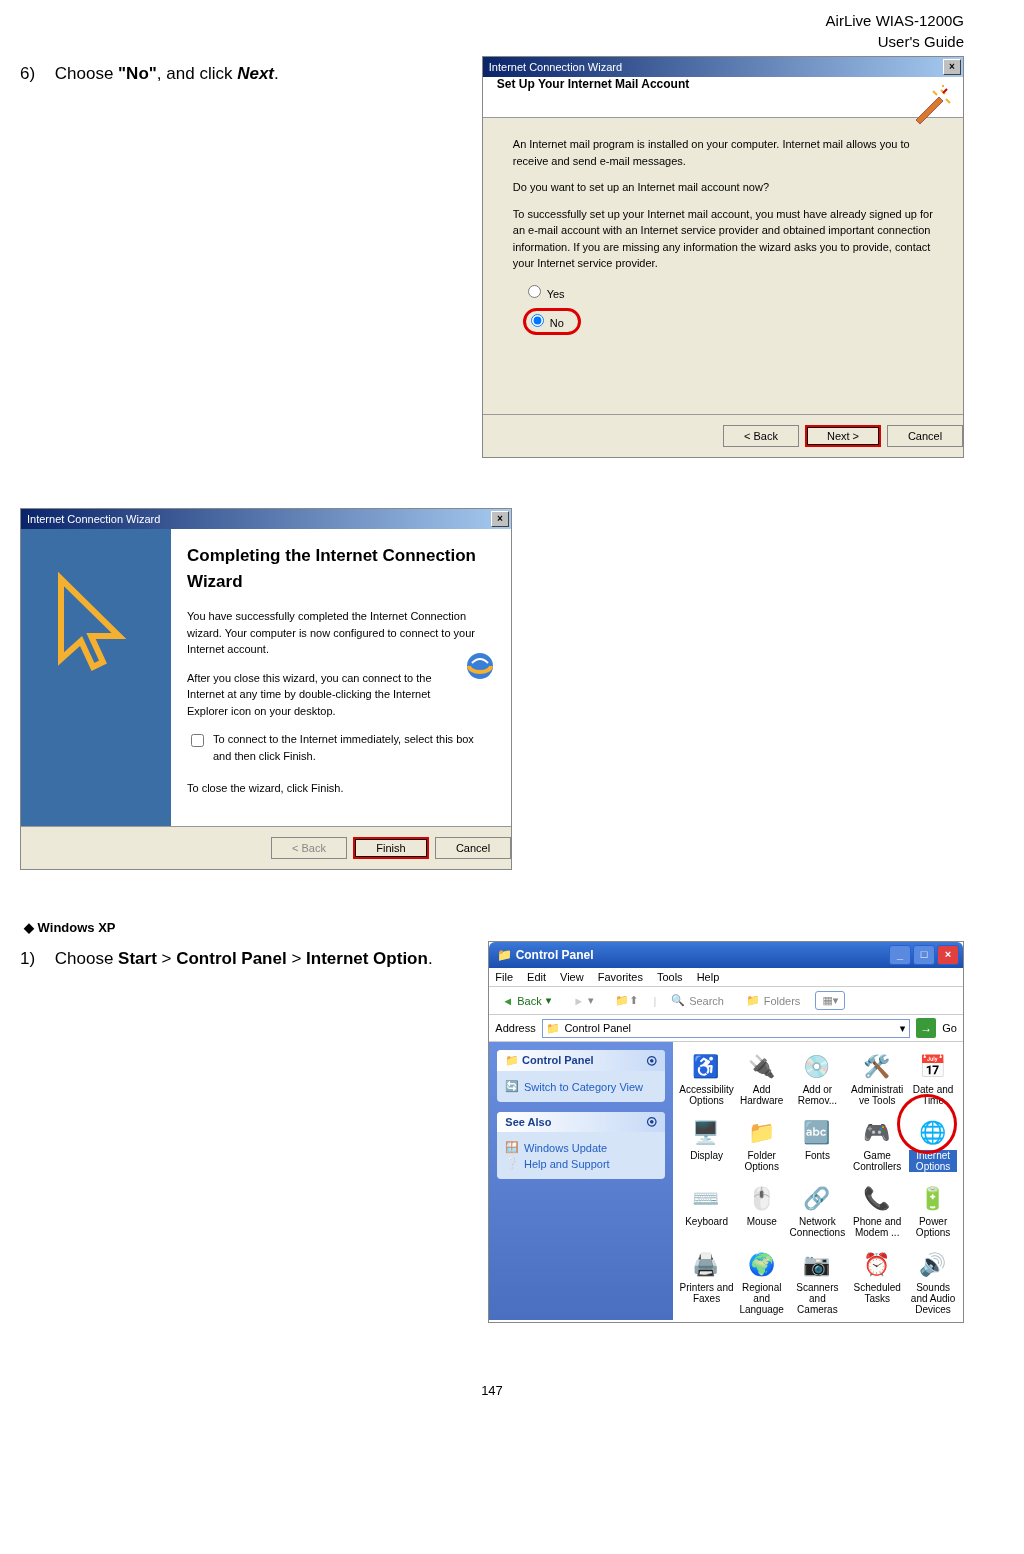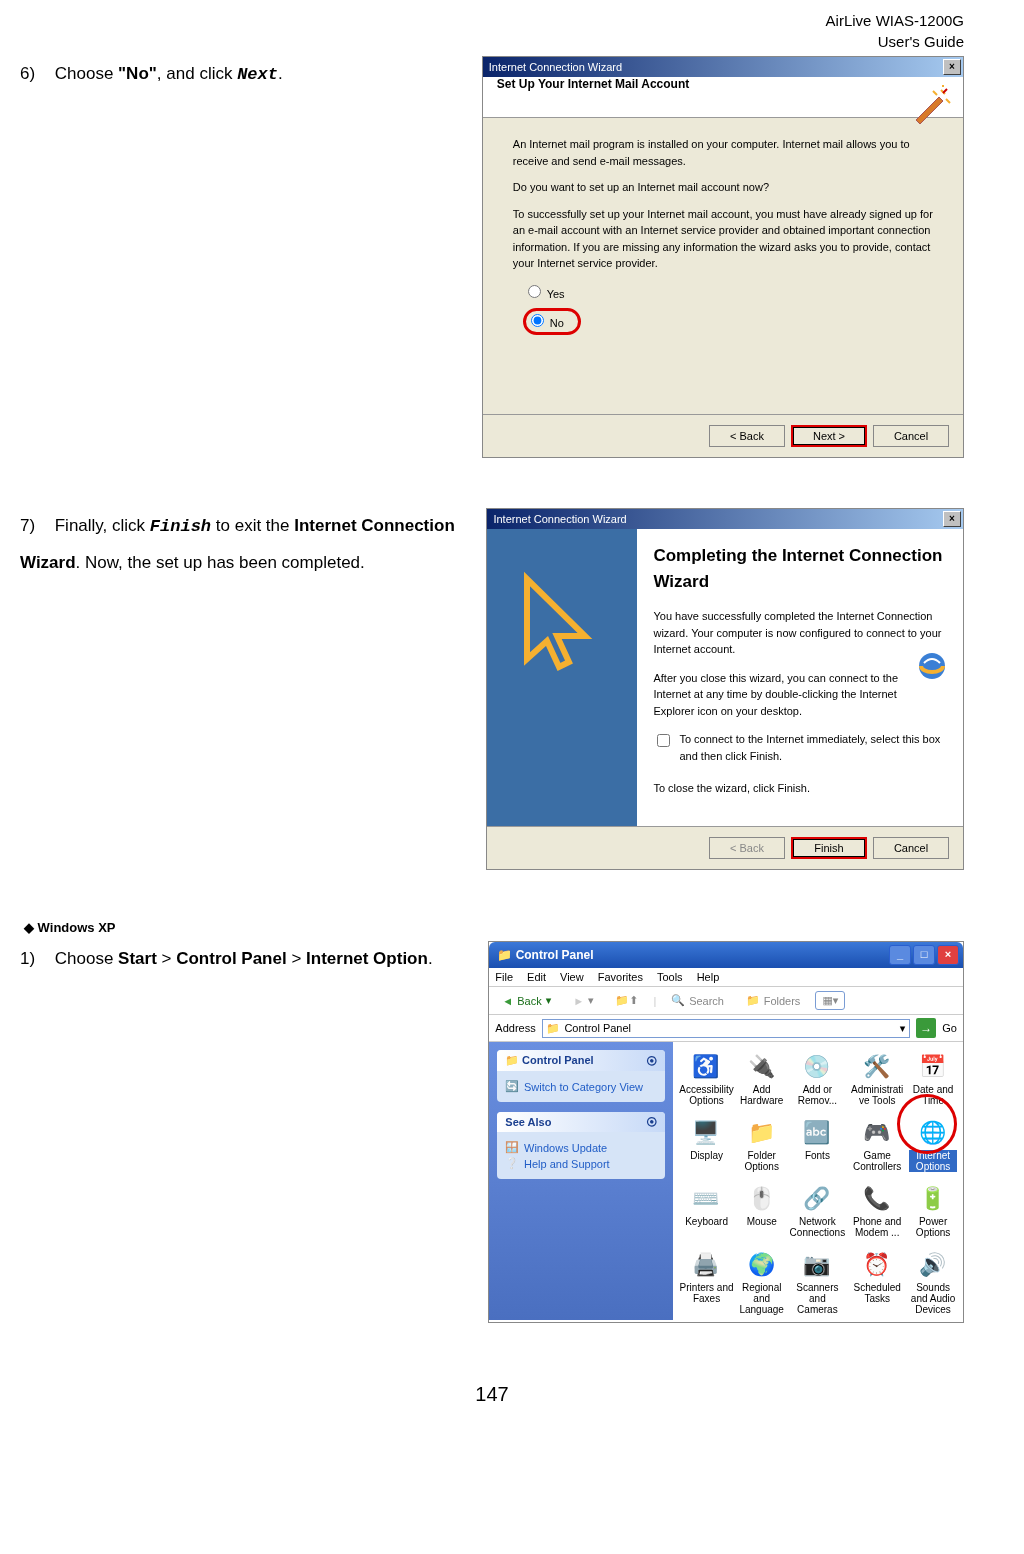--- a/index.html
+++ b/index.html
@@ -30,21 +30,21 @@
     width: 460px;
     padding-right: 20px;
     font-size: 17px;
     line-height: 2.1;
   }
   .text-col .num {
     display: inline-block;
     width: 30px;
   }
   .bold { font-weight: bold; }
-  .italic-bold { font-weight: bold; font-style: italic; font-family: Liberation Mono, monospace; }
+  .italic-bold { font-weight: bold; font-style: italic; }
   .screenshot {
     border: 1px solid #888;
     background: #ece9d8;
     font-family: Tahoma, sans-serif;
     font-size: 11px;
     color: #000;
     position: relative;
   }
   
   .ss1 { width: 500px; height: 400px; }
@@ -102,21 +102,20 @@
   }
   .ss1 .footer, .ss2 .footer {
     position:absolute;
     bottom:0; left:0; right:0;
     height:42px;
     border-top:1px solid #999;
     display:flex;
     justify-content:flex-end;
     align-items:center;
     gap:6px;
-    padding-right:14px;
     background:#ece9d8;
   }
   .winbtn {
     min-width:76px;
     height:22px;
     background:#ece9d8;
     border:1px solid #888;
     font-size:11px;
     padding:0 8px;
     font-family: Tahoma, sans-serif;
@@ -288,21 +287,21 @@
     border-radius:50%;
     position:absolute;
   }
   .section-head {
     font-size:13px;
     font-weight:bold;
     margin: 20px 0 6px 4px;
   }
   .page-num {
     text-align:center;
-    font-size:20px;
+    font-size:13px;
     margin-top:60px;
   }
 </style>
 </head>
 <body>
 
 <div class="page">
 
   <div class="header-right">
     <div>AirLive WIAS-1200G</div>
@@ -341,24 +340,20 @@
       </div>
       <div class="footer">
         <button class="winbtn">&lt; Back</button>
         <button class="winbtn default">Next &gt;</button>
         <button class="winbtn">Cancel</button>
       </div>
     </div>
   </div>
 
   <div class="row">
-    <div class="text-col">
-      <span class="num">7)</span>
-      <span>Finally, click </span><span class="italic-bold">Finish</span><span> to exit the </span><span class="bold">Internet Connection Wizard</span><span>. Now, the set up has been completed.</span>
-    </div>
 
     <div class="screenshot ss2">
       <div class="titlebar">
         <span>Internet Connection Wizard</span>
         <div class="close">×</div>
       </div>
       <div class="main">
         <div class="left-banner">
           <svg width="110" height="130">
             <path d="M20 10 L20 90 L40 72 L52 98 L62 93 L50 67 L78 67 Z" fill="none" stroke="#f5b030" stroke-width="6"></path>

